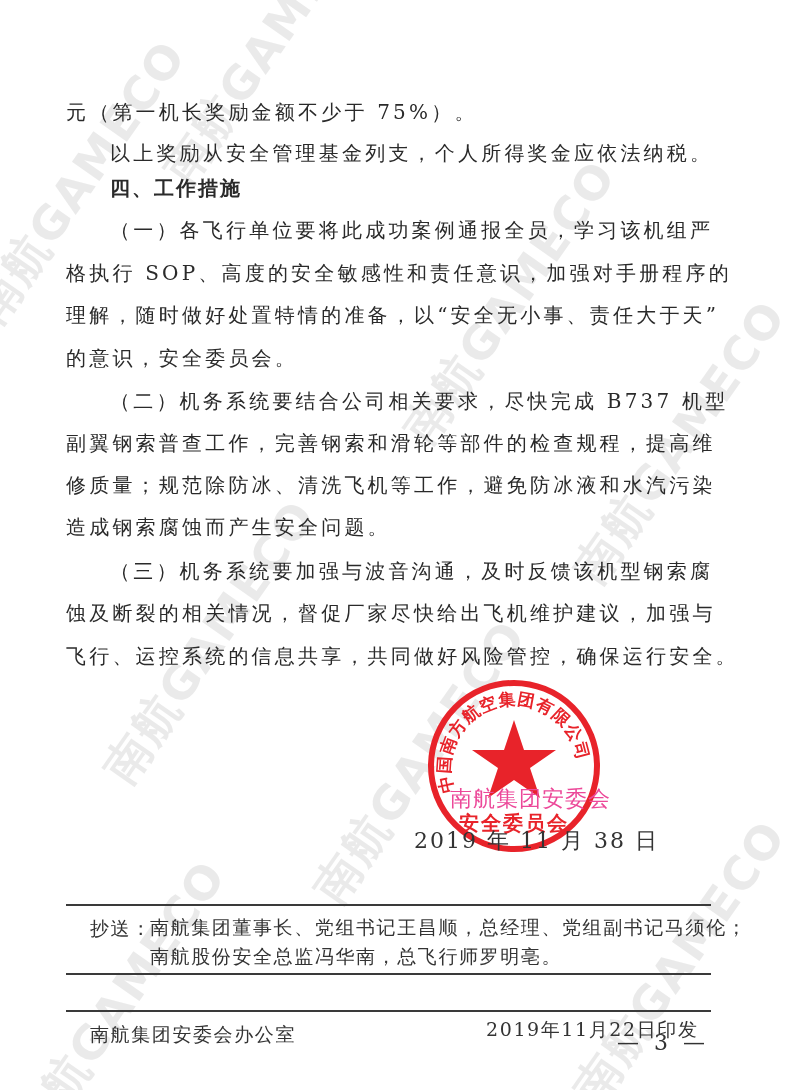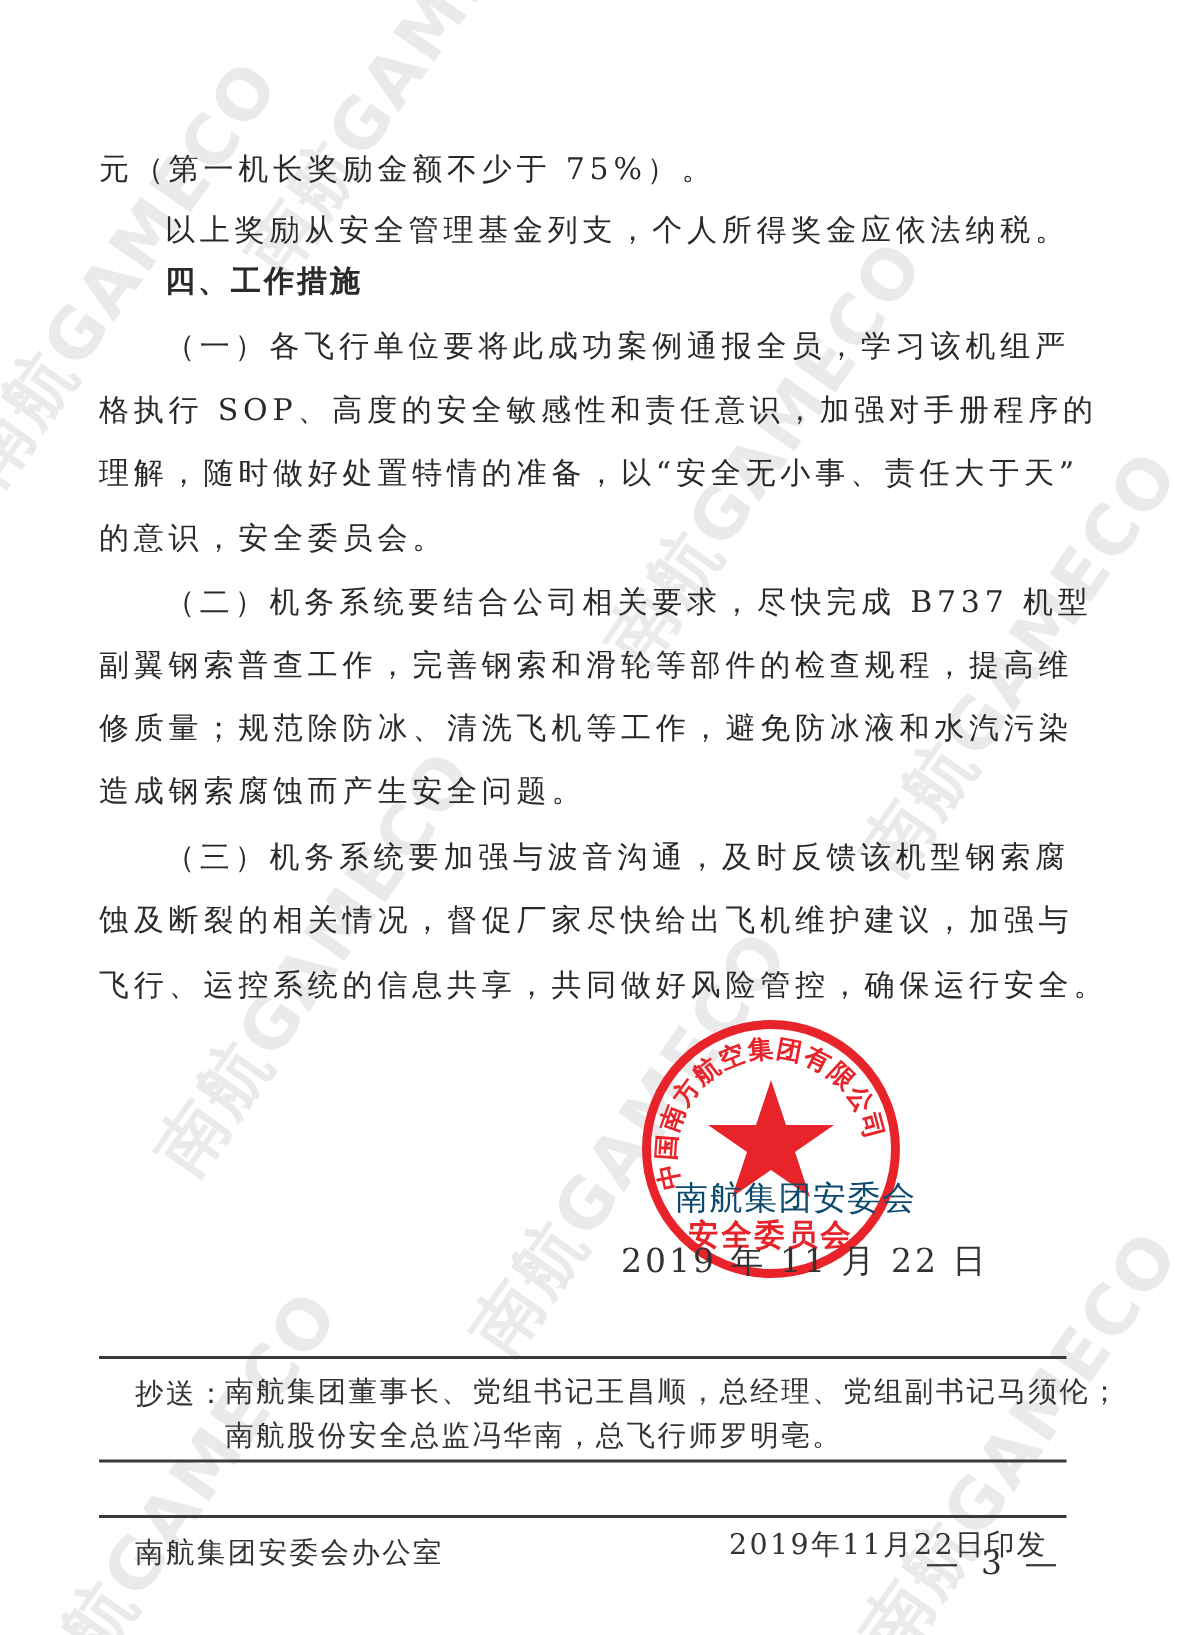--- a/index.html
+++ b/index.html
@@ -13,21 +13,21 @@
     white-space: nowrap; pointer-events: none; z-index: 0; letter-spacing: 2px;
   }
   .line {
     position: absolute; left: 66px; font-size: 20px; line-height: 30px; letter-spacing: 3.2px; white-space: nowrap; z-index: 1;
   }
   .indent { left: 110px; }
   .heading { font-weight: bold; font-family: Liberation Mono, monospace; letter-spacing: 2px; }
   .seal {
     position: absolute; left: 426px; top: 678px; width: 176px; height: 176px; z-index: 2;
   }
-  .sign-org { position: absolute; left: 450px; top: 784px; font-size: 22px; letter-spacing: 1px; z-index: 3; color:#0c4a6e; }
+  .sign-org { position: absolute; left: 450px; top: 784px; font-size: 22px; letter-spacing: 1px; z-index: 3; color:#ec4899; }
   .sign-date { position: absolute; left: 414px; top: 826px; font-size: 22px; letter-spacing: 2px; z-index: 3; color:#333; }
   .rule { position: absolute; left: 66px; width: 645px; height: 2px; background: #3a3a3a; z-index: 1; }
   .cc { position: absolute; font-size: 19px; letter-spacing: 1.6px; white-space: nowrap; z-index: 1; color:#333; }
   .pageno { position: absolute; left: 617px; top: 1030px; font-size: 22px; letter-spacing: 4px; z-index: 1; color:#333; }
 </style>
 </head>
 <body>
 
 <div class="watermark" style="left:150px; top:160px;">南航GAMECO</div>
 <div class="watermark" style="left:-40px; top:300px;">南航GAMECO</div>
@@ -59,21 +59,21 @@
   </defs>
   <circle cx="88" cy="88" r="83" fill="none" stroke="#e8232a" stroke-width="6"></circle>
   <text font-size="17" fill="#e8232a" font-family="DejaVu Sans, sans-serif" font-weight="bold" letter-spacing="1">
     <textPath href="#sealArc" startOffset="2%">中国南方航空集团有限公司</textPath>
   </text>
   <polygon fill="#e8232a" points="88,42 98,72 130,72 104,90 114,120 88,102 62,120 72,90 46,72 78,72"></polygon>
   <text x="88" y="152" text-anchor="middle" font-size="20" fill="#e8232a" font-family="DejaVu Sans, sans-serif" font-weight="bold" letter-spacing="2">安全委员会</text>
 </svg>
 
 <div class="sign-org">南航集团安委会</div>
-<div class="sign-date">2019 年 11 月 22 日</div>
+<div class="sign-date">2019 年 11 月 38 日</div>
 
 <div class="rule" style="top:904px;"></div>
 <div class="cc" style="left:90px; top:916px;text-align:center;">抄送：</div>
 <div class="cc" style="left:150px; top:915px;font-family:Liberation Serif, serif;">南航集团董事长、党组书记王昌顺，总经理、党组副书记马须伦；</div>
 <div class="cc" style="left:150px; top:944px;">南航股份安全总监冯华南，总飞行师罗明亳。</div>
 <div class="rule" style="top:973px;"></div>
 <div class="cc" style="left:90px; top:982px;margin-top:40px;">南航集团安委会办公室</div>
 <div class="cc" style="left:486px; top:982px;margin-top:35px;">2019年11月22日印发</div>
 <div class="rule" style="top:1010px;"></div>
 

